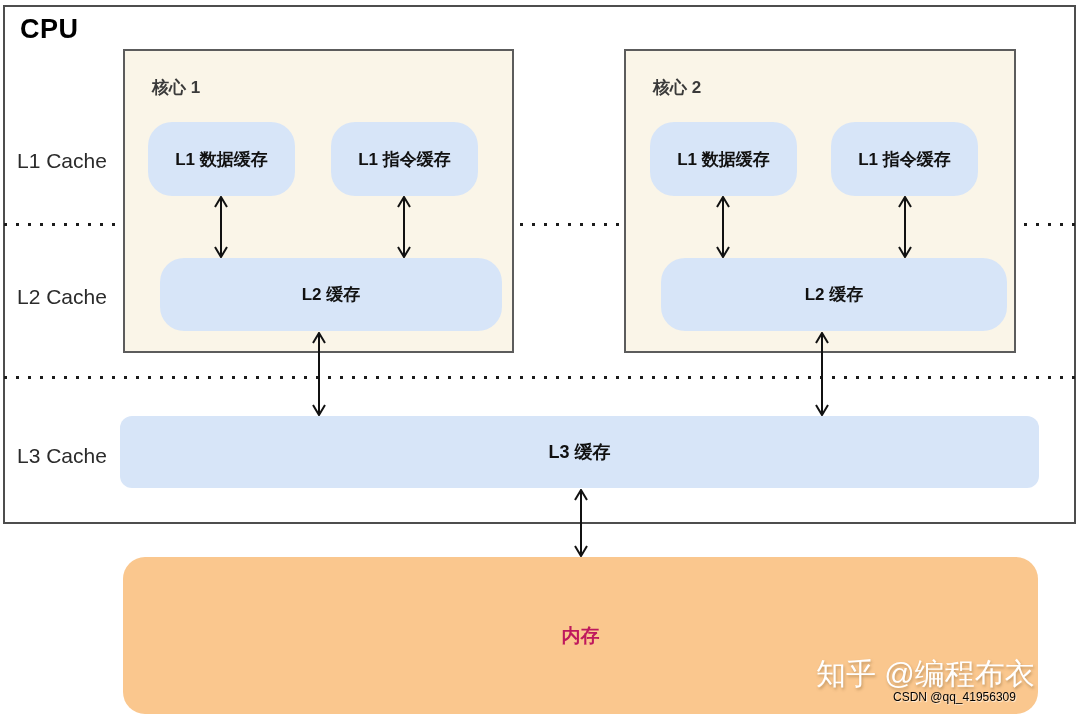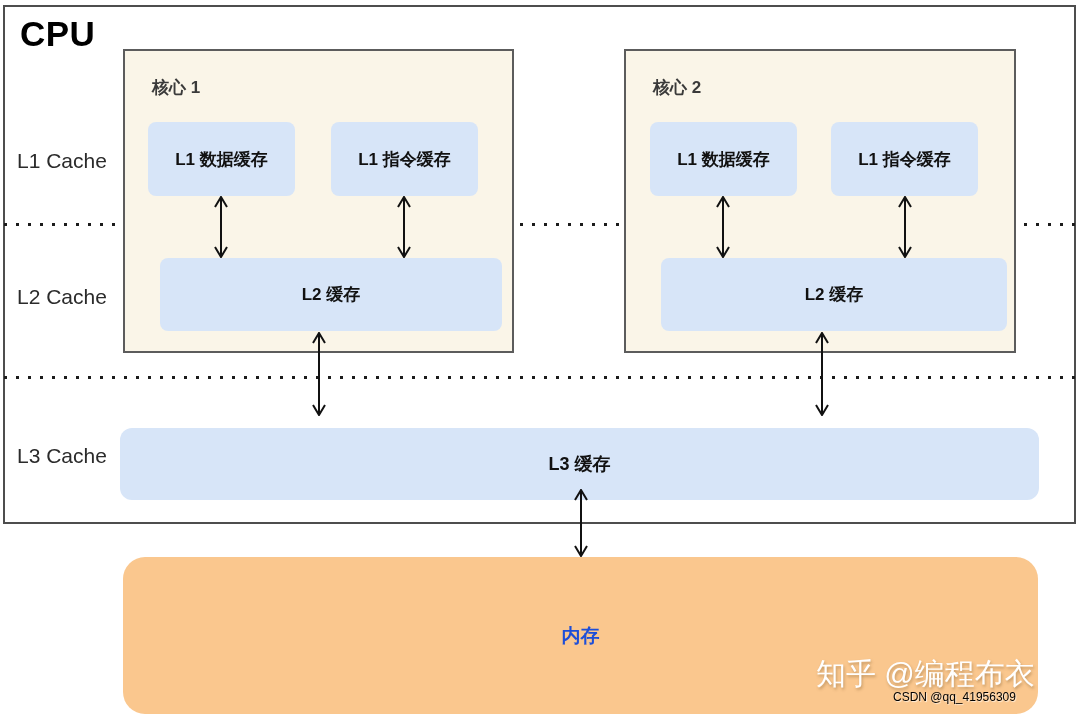--- a/index.html
+++ b/index.html
@@ -13,21 +13,21 @@
 
   
   .cpu-box {
     position: absolute; left: 3px; top: 5px;
     width: 1073px; height: 519px;
     border: 2px solid #4d4d4d;
     background: transparent;
   }
   .cpu-title {
     position: absolute; left: 20px; top: 14px;
-    font-size: 35px; font-weight: bold; color: #000;
+    font-size: 27px; font-weight: bold; color: #000;
     letter-spacing: 0.5px;
   }
 
   
   .side-label {
     position: absolute; left: 17px;
     font-size: 21px; color: #2b2b2b;
     white-space: nowrap;
   }
   .side-label.l1 { top: 149px; }
@@ -46,46 +46,46 @@
     position: absolute; left: 27px; top: 25px;
     font-size: 17px; color: #3a3a3a;
     white-space: nowrap;
     font-weight: bold;
   }
 
   
   .cache-box {
     position: absolute;
     background: #d7e5f8;
-    border-radius: 8px;
+    border-radius: 24px;
     display: flex; align-items: center; justify-content: center;
     font-size: 17px; font-weight: bold; color: #111;
     white-space: nowrap;
   }
   .l1box { top: 122px; width: 147px; height: 74px; }
   .l1box.c1d { left: 148px; }
   .l1box.c1i { left: 331px; }
   .l1box.c2d { left: 650px; }
   .l1box.c2i { left: 831px; }
   .l2box { top: 258px; height: 73px; margin-left: 12px; }
   .l2box.c1 { left: 148px; width: 342px; }
   .l2box.c2 { left: 649px; width: 346px; }
   .l3box {
     left: 120px; top: 416px; width: 919px; height: 72px;
-    border-radius: 12px; font-size: 18px; margin-top: 12px;
+    border-radius: 12px; font-size: 18px;
   }
 
   
   .memory-box {
     position: absolute;
     left: 123px; top: 557px; width: 915px; height: 157px;
     background: #fac78e;
     border-radius: 22px;
     display: flex; align-items: center; justify-content: center;
-    font-size: 19px; font-weight: bold; color: #1d4ed8;
+    font-size: 19px; font-weight: bold; color: #be185d;
   }
 
   
   .dotted {
     position: absolute; left: 4px; width: 1072px; height: 3px;
     background-image: repeating-linear-gradient(
       to right, #1c1c1c 0px, #1c1c1c 3px, transparent 3px, transparent 12px);
   }
   .dotted.d1 { top: 223px; }
   .dotted.d2 { top: 376px; }

